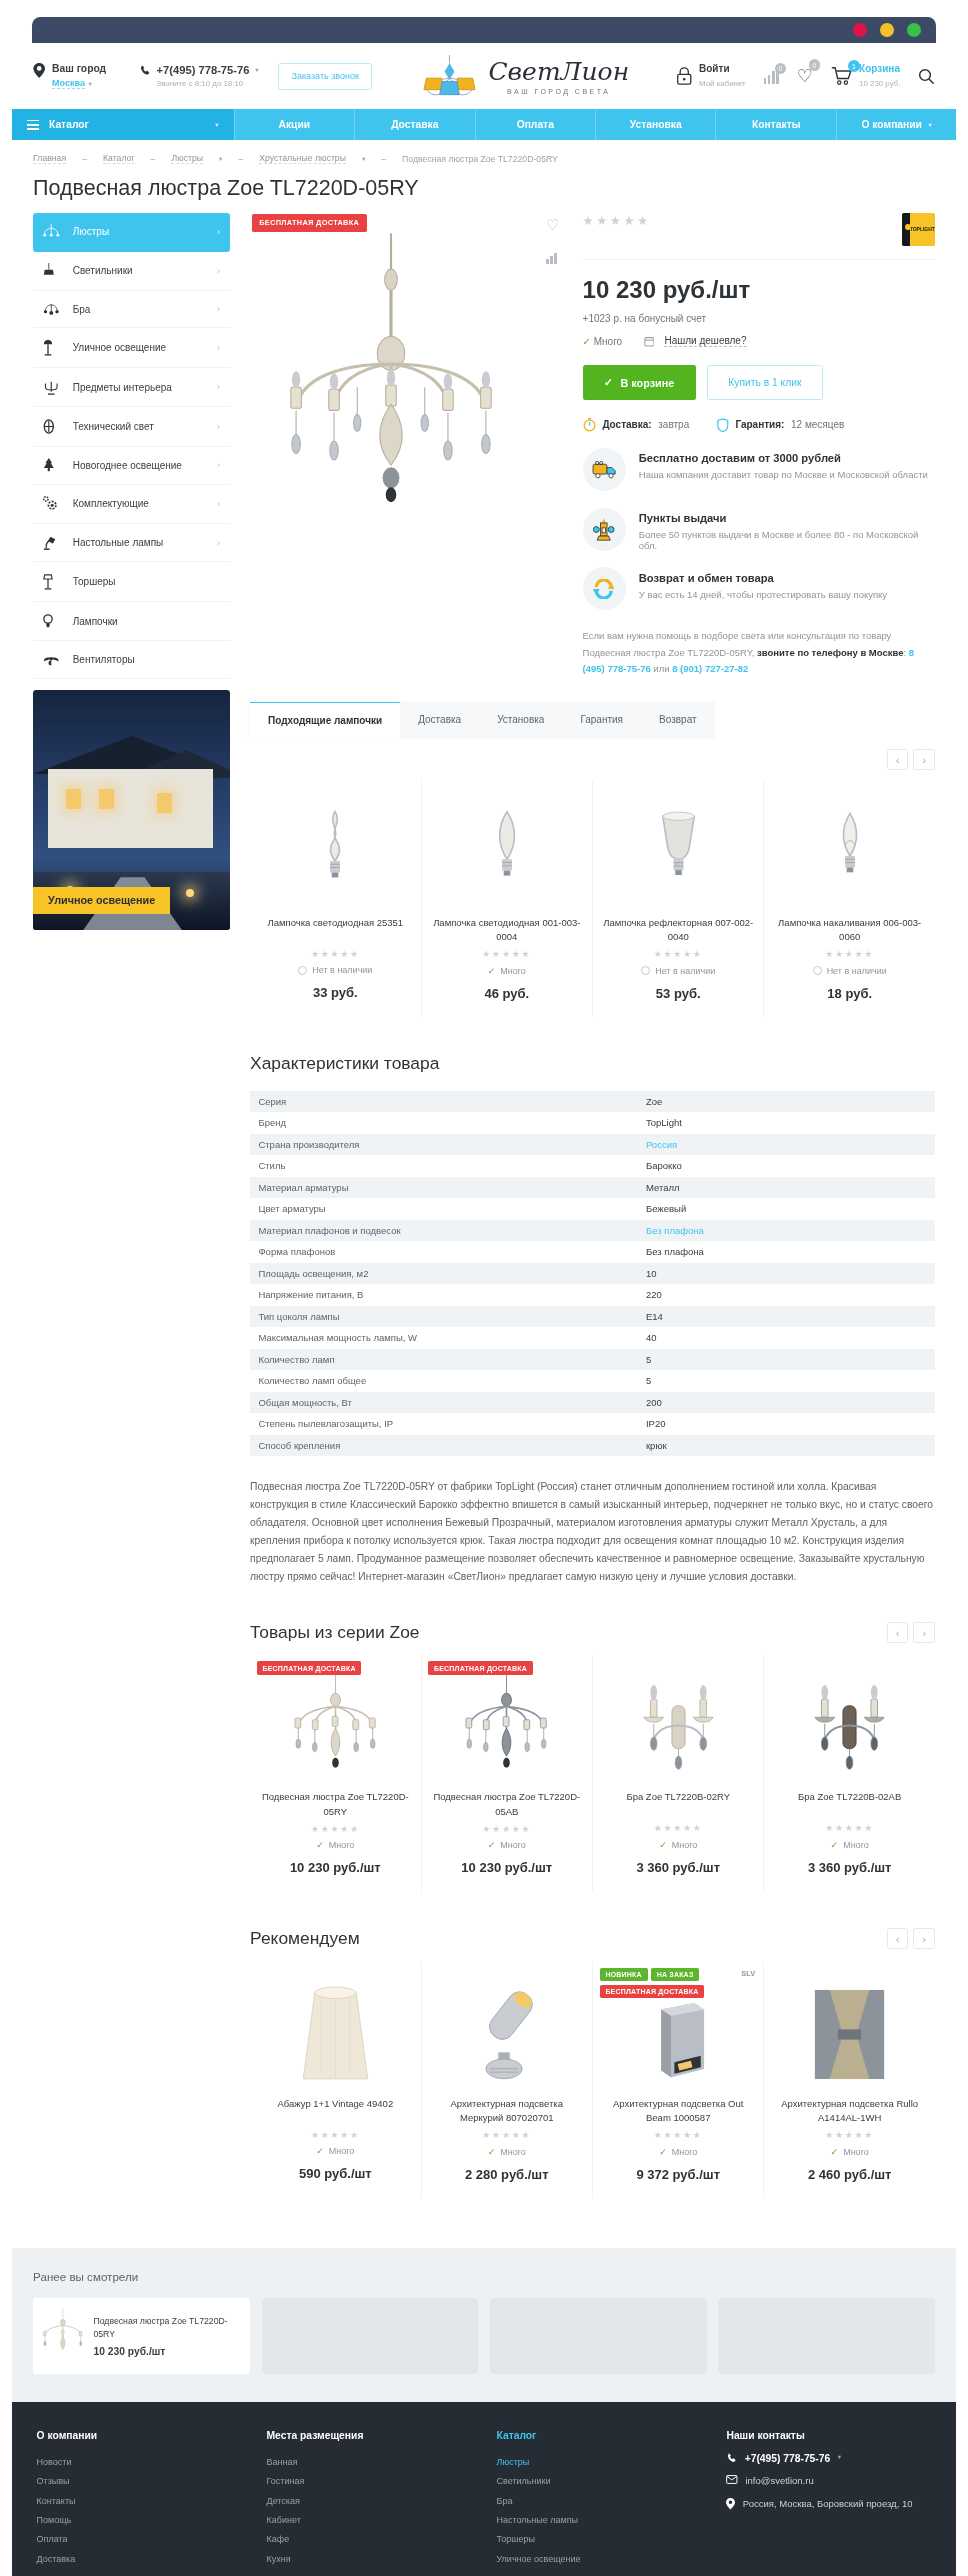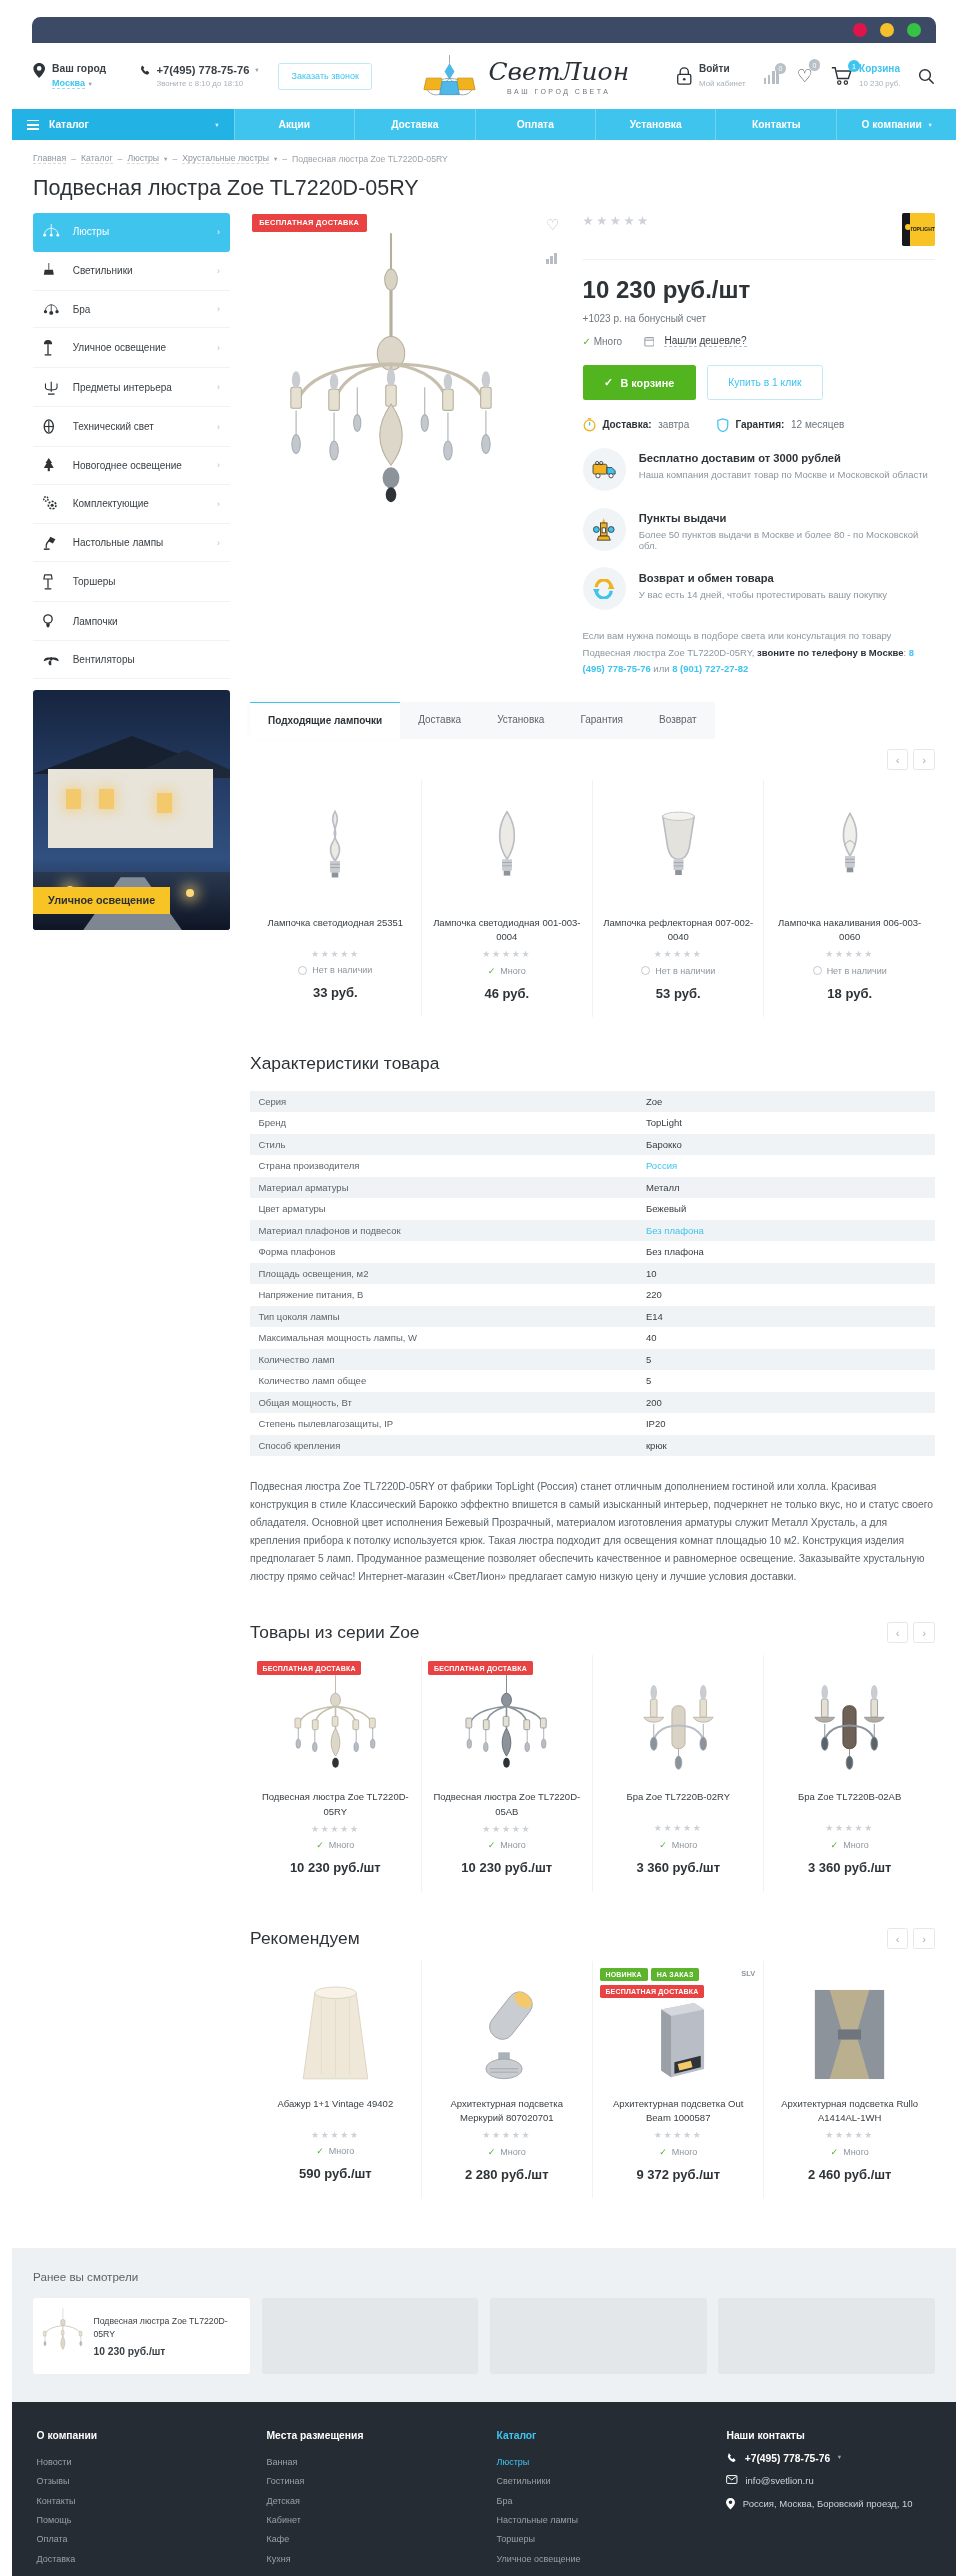--- a/index.html
+++ b/index.html
@@ -35,21 +35,21 @@
   .cart-lbl { color:#3fc4ee; font-size:10px; font-weight:bold; display:block; }
   .cart-sum { font-size:7.9px; color:#aab1b8; }
   
   .mainnav { display:flex; background:#3fc4ee; height:31px; margin:3.3px 0 0; }
   .nav-cat { width:222px; background:#23b2e4; color:#fff; display:flex; align-items:center; gap:10px; padding:0 15px; font-size:10.3px; font-weight:bold; cursor:pointer; }
   .burger { width:12.4px; }
   .burger i { display:block; height:1.7px; background:#fff; margin:2.5px 0; }
   .nav-item { flex:1; color:#fff; font-size:10.3px; font-weight:bold; display:flex; align-items:center; justify-content:center; border-left:0.8px solid rgba(255,255,255,.25); cursor:pointer; gap:6.6px; }
   .nav-cat .caret, .nav-item .caret { color:#d7f3fc; }
   
-  .crumbs { padding:13.2px 21.5px 3.3px; font-size:8.7px; color:#9aa3ab; display:flex; gap:5px; flex-wrap:wrap; align-items:center;text-align:right; }
+  .crumbs { padding:13.2px 21.5px 3.3px; font-size:8.7px; color:#9aa3ab; display:flex; gap:16px; flex-wrap:wrap; align-items:center;text-align:right; }
   .crumbs a { color:#8d969e; text-decoration:none; border-bottom:0.8px dashed #d4dade; cursor:pointer; }
   .crumbs .cur { border:none; }
   h1.pg-title { font-size:21.5px; font-weight:normal; color:#2e3338; padding:8.3px 21.5px 11.6px; }
   
   .layout { display:flex; gap:20px; padding:0 21.5px; align-items:flex-start; }
   .sidebar { width:197px; flex:0 0 197px; }
   .side-item { display:flex; align-items:center; gap:11.6px; padding:11.6px 10px; background:#fff; border-bottom:0.8px solid #f0f2f4;
                font-size:10px; color:#3a4045; cursor:pointer; }
   .side-item .sic { width:18px; text-align:center; flex:0 0 18px; }
   .side-item .arr { margin-left:auto; color:#b6bdc4; font-size:9px; }
@@ -697,26 +697,26 @@
       <div class="spec-table">
         <div class="spec-row">
             <span class="spec-lbl">Серия</span>
             <span class="spec-val">Zoe</span>
           </div>
         <div class="spec-row">
             <span class="spec-lbl">Бренд</span>
             <span class="spec-val">TopLight</span>
           </div>
         <div class="spec-row">
+            <span class="spec-lbl">Страна производителя</span>
+            <span class="spec-val link">Россия</span>
+          </div>
+        <div class="spec-row">
             <span class="spec-lbl">Стиль</span>
             <span class="spec-val">Барокко</span>
-          </div>
-        <div class="spec-row">
-            <span class="spec-lbl">Страна производителя</span>
-            <span class="spec-val link">Россия</span>
           </div>
         <div class="spec-row">
             <span class="spec-lbl">Материал арматуры</span>
             <span class="spec-val">Металл</span>
           </div>
         <div class="spec-row">
             <span class="spec-lbl">Цвет арматуры</span>
             <span class="spec-val">Бежевый</span>
           </div>
         <div class="spec-row">

